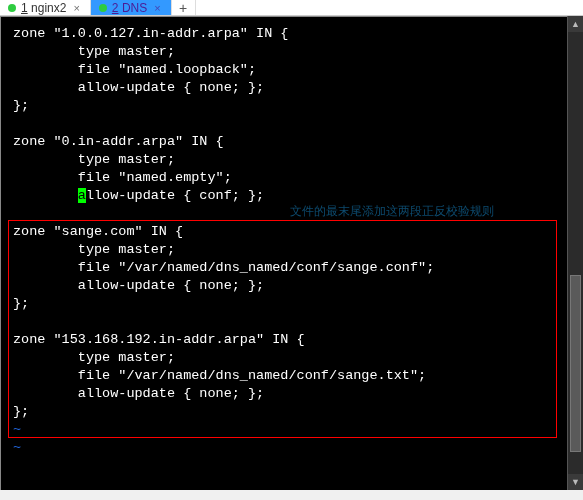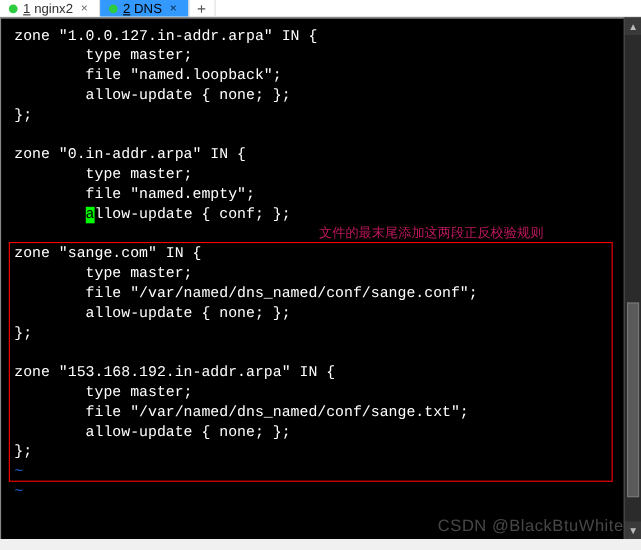--- a/index.html
+++ b/index.html
@@ -21,21 +21,21 @@
   .tab {
     display: flex;
     align-items: center;
     padding: 0 8px;
     font-size: 12px;
     border-right: 1px solid #ddd;
     gap: 5px;
     cursor: pointer;
   }
   .tab.inactive { background: #ffffff; color: #333; }
-  .tab.active   { background: #3399ff; color: #000000; text-align: center; }
+  .tab.active   { background: #3399ff; color: #4c1d95; text-align: center; }
   .dot {
     width: 8px; height: 8px; border-radius: 50%;
     background: #2ecc40;
     display: inline-block;
   }
   .tab .close {
     font-size: 11px;
     opacity: .7;
     padding: 0 2px;
   }
@@ -67,21 +67,21 @@
     position: relative;
     border-top: 1px solid #888;
     border-left: 1px solid #888;
   }
   .cursor-cell {
     background: #00ff00;
     color: #000000;
   }
   .annotation {
     position: absolute;
-    color: #be185d;
+    color: #0c4a6e;
     font-size: 12px;
     font-family: Arial, "Microsoft YaHei", sans-serif;
     white-space: nowrap;
   }
   .red-box {
     position: absolute;
     border: 1.5px solid #ff0000;
     pointer-events: none;
   }
   .tilde { color: #2266dd; }
@@ -171,14 +171,13 @@
   <div class="annotation" style="left:290px; top:187px;">文件的最末尾添加这两段正反校验规则</div>
 
   <div class="scrollbar">
     <div class="scroll-btn">▲</div>
     <div class="scroll-track">
       <div class="scroll-thumb"></div>
     </div>
     <div class="scroll-btn" style="position:absolute;bottom:0;">▼</div>
   </div>
 
-  <div class="watermark">CSDN @BlackBtuWhite</div>
 </div>
 
 </body></html>

